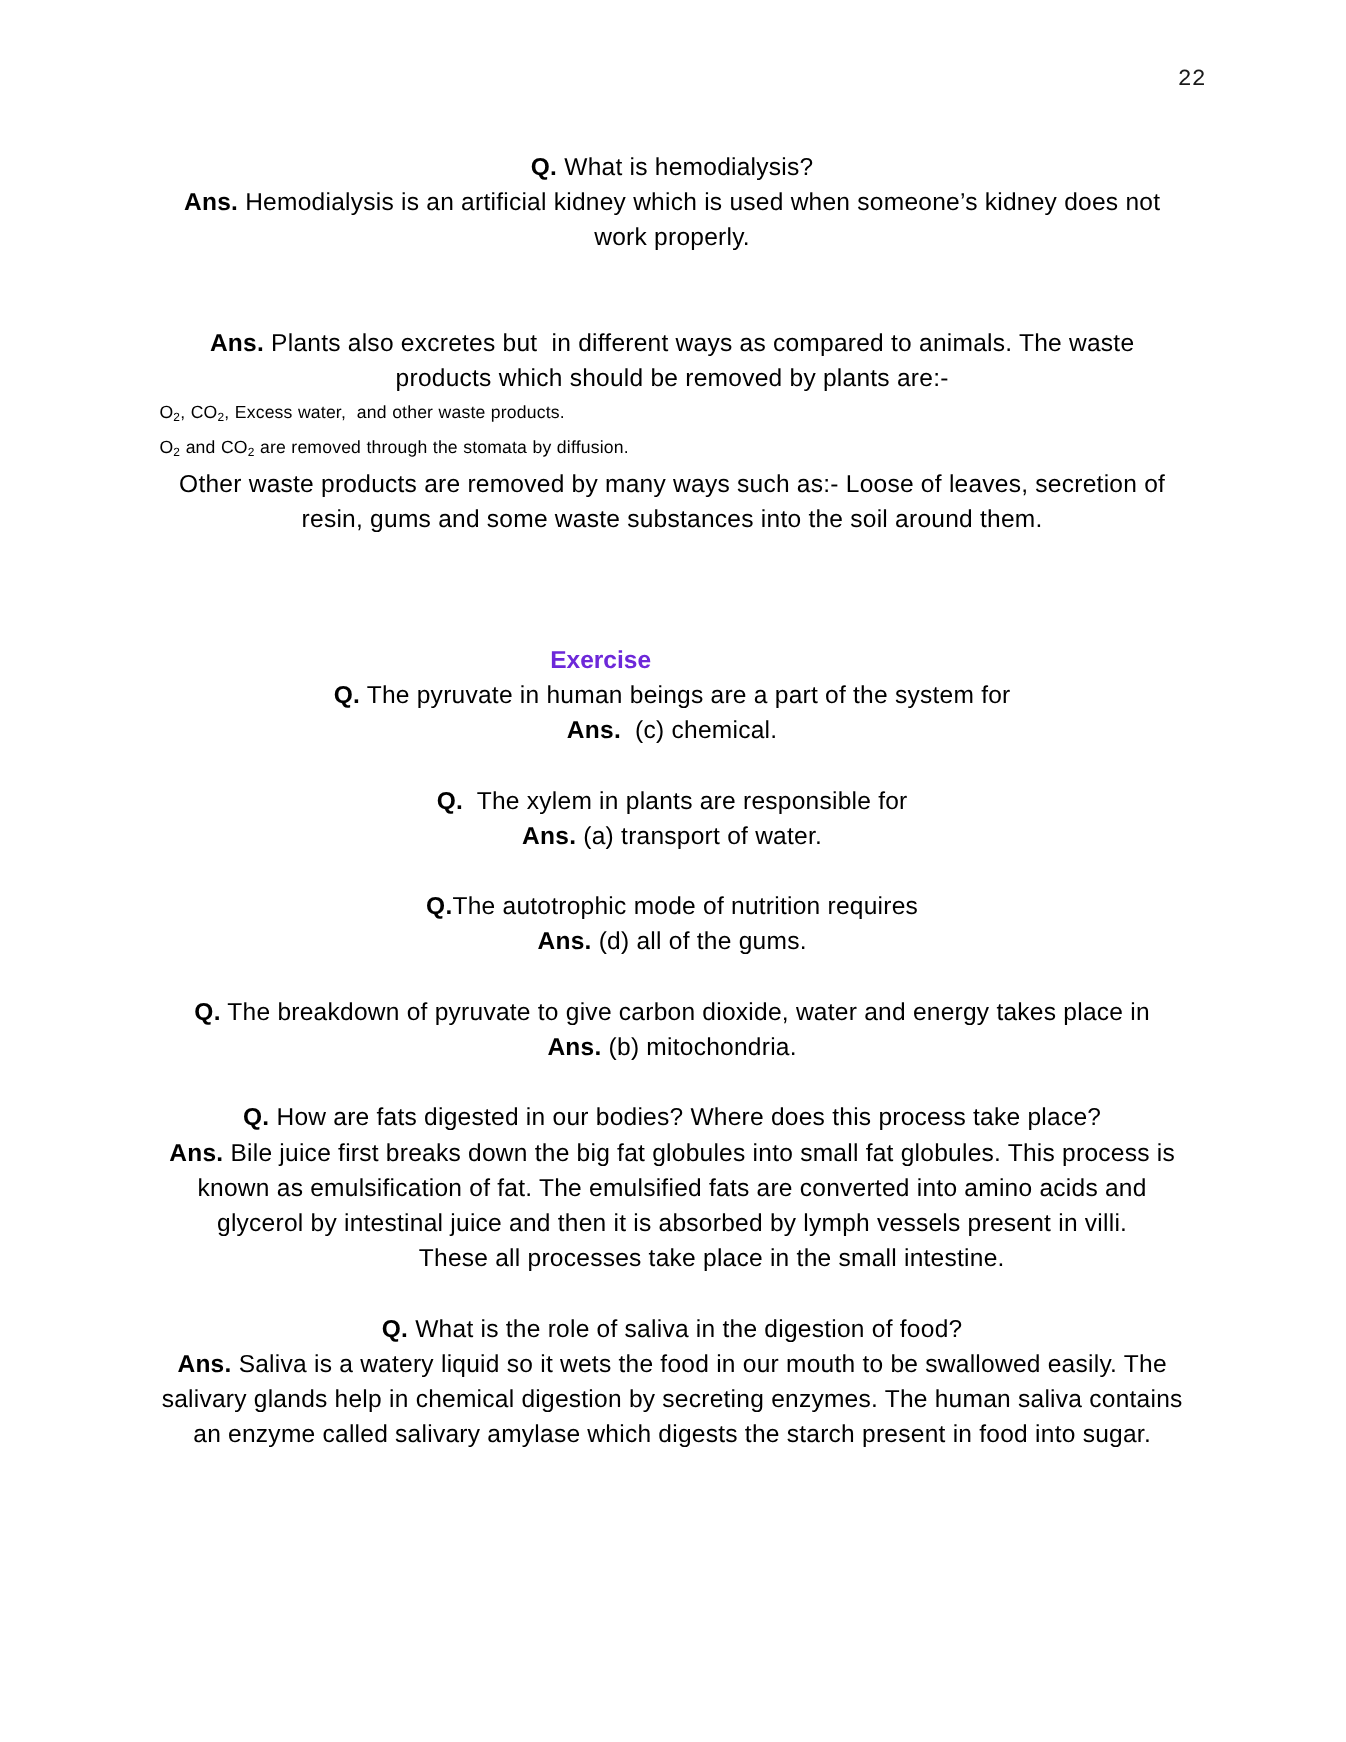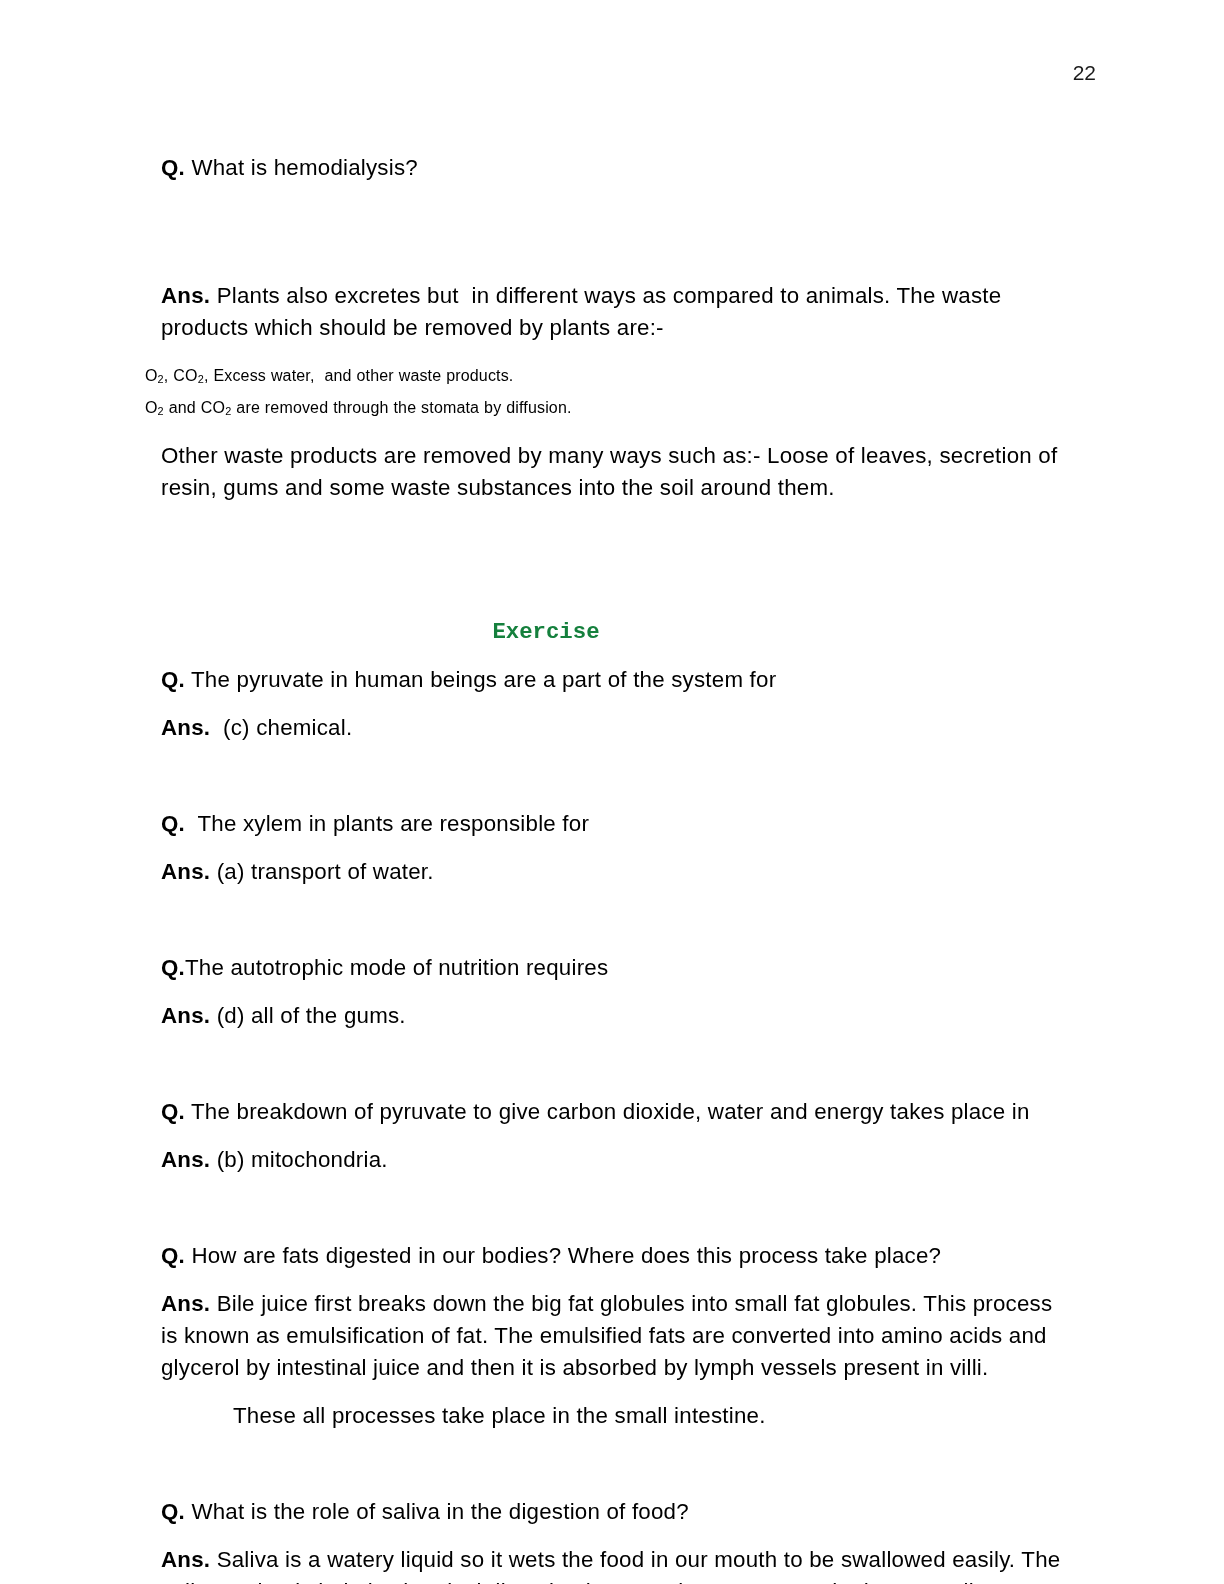--- a/index.html
+++ b/index.html
@@ -20,21 +20,21 @@
     box-sizing: border-box;
     overflow: hidden;
   }
   .page-number {
     position: absolute;
     top: 62px;
     right: 128px;
     font-size: 21px;
     line-height: 1;
     color: #1a1a1a;
-    font-family: Liberation Sans, sans-serif;
+    font-family: Liberation Mono, monospace;
   }
   .content {
     position: absolute;
     left: 145px;
     top: 136px;
     width: 932px;
   }
   .qa-block {
     margin: 0 0 0 0;
   }
@@ -49,36 +49,35 @@
     color: #000000;
   }
   .lbl {
     font-weight: bold;
   }
   .para {
     font-size: 22.3px;
     line-height: 32px;
     letter-spacing: 0.01em;
     white-space: pre-wrap;
-    margin: 16px;
-    text-align: left;
+    margin: 0;
+    text-align: center;
     color: #000000;
   }
   .indent-line {
     text-indent: 72px;
   }
   .section-heading {
     font-size: 22.3px;
     line-height: 32px;
     font-weight: bold;
     text-align: center;
     margin: 0;
     padding-right: 130px;
-    color: #15803d;
-    font-family: Liberation Mono, monospace;
+    color: #6d28d9;
   }
   .gap-sm { height: 32px; }
   .gap-md { height: 64px; }
   .gap-lg { height: 96px; }
   sub {
     font-size: 0.68em;
     vertical-align: -0.22em;
     line-height: 0;
   }
 </style>
@@ -86,20 +85,21 @@
 <body>
 
 <div class="page">
 
   <div class="page-number">22</div>
 
   <div class="content">
 
     <div class="qa-block">
       <p class="para"><span class="lbl">Q.</span><span> What is hemodialysis?</span></p>
+      <p class="para"><span class="lbl">Ans.</span><span> Hemodialysis is an artificial kidney which is used when someone’s kidney does not work properly.</span></p>
     </div>
 
     <div class="gap-md"></div>
 
     <div class="qa-block">
       <p class="para"><span class="lbl">Ans.</span><span> Plants also excretes but  in different ways as compared to animals. The waste products which should be removed by plants are:-</span></p>
       <p class="line"><span>O</span><sub>2</sub><span>, CO</span><sub>2</sub><span>, Excess water,  and other waste products.</span></p>
       <p class="line"><span>O</span><sub>2</sub><span> and CO</span><sub>2</sub><span> are removed through the stomata by diffusion.</span></p>
       <p class="para">Other waste products are removed by many ways such as:- Loose of leaves, secretion of resin, gums and some waste substances into the soil around them.</p>
     </div>

